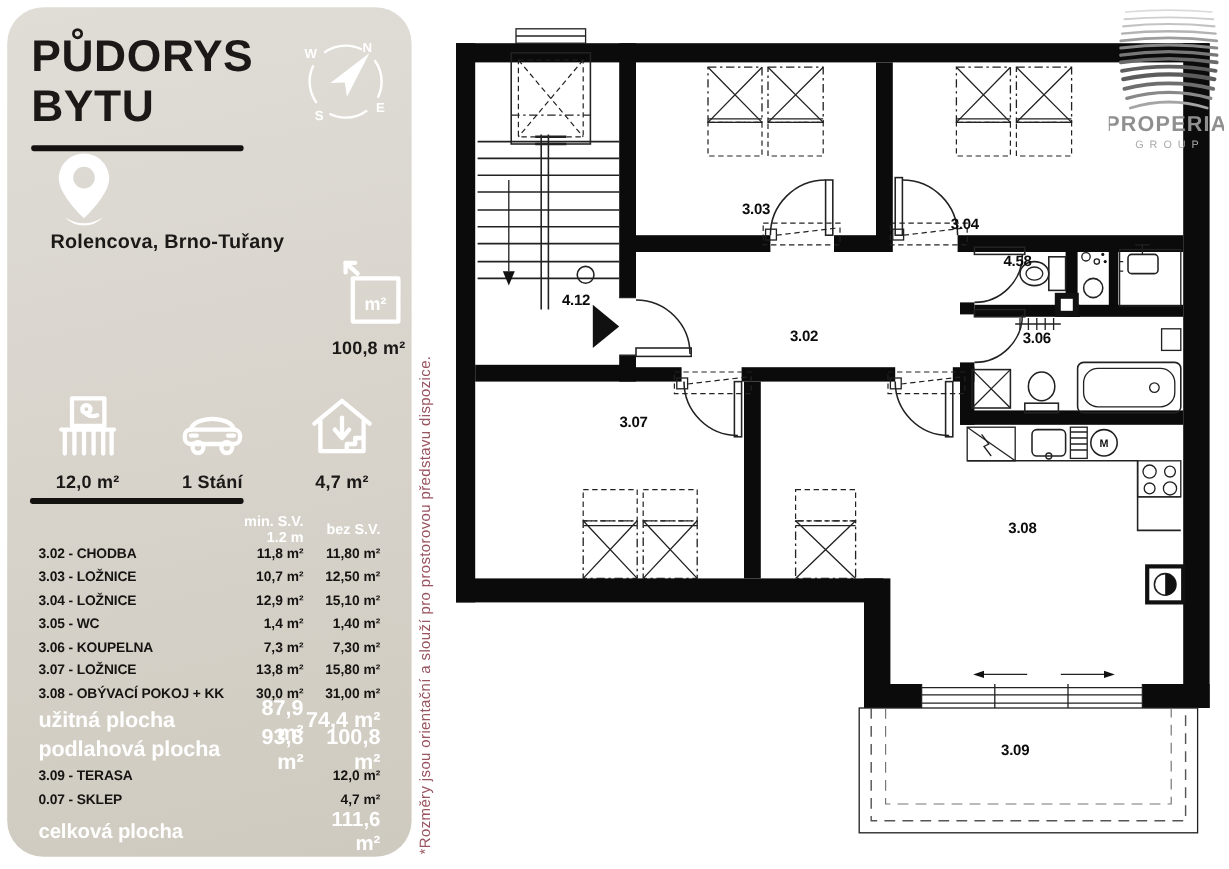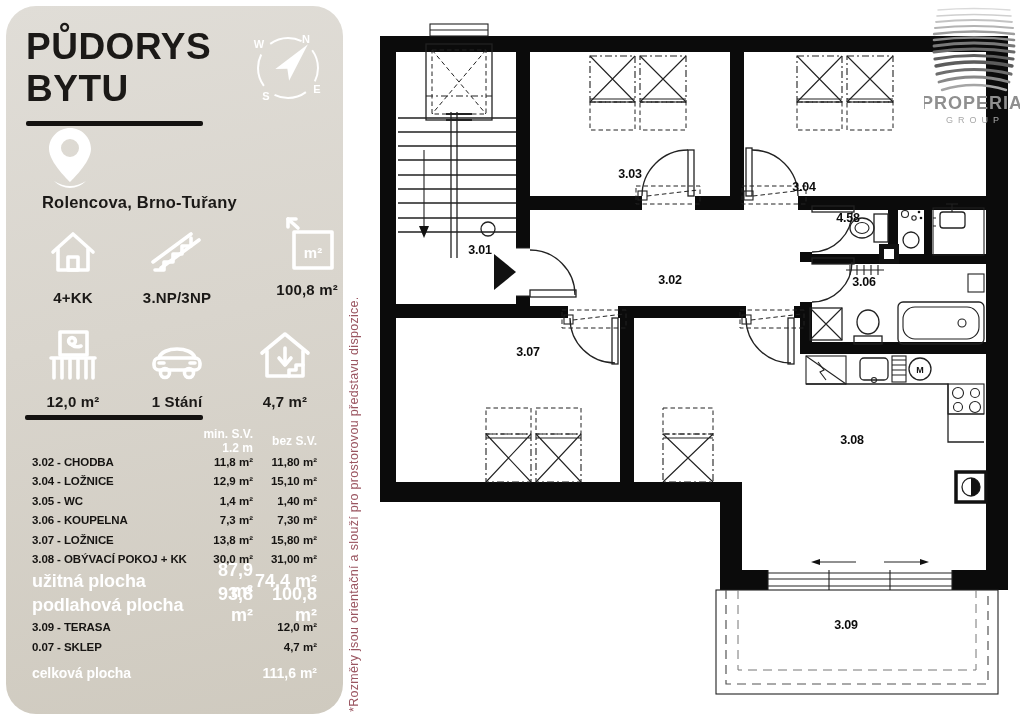--- a/index.html
+++ b/index.html
@@ -27,21 +27,21 @@
 
   
   .table{position:absolute;left:0;top:424px;width:337px;color:#161412;}
   .trow{display:flex;align-items:center;height:19.5px;padding:0 26px;font-size:11.5px;font-weight:700;}
   .trow .tn{flex:1;letter-spacing:-.1px;}
   .trow .tv1{width:62px;text-align:right;}
   .trow .tv2{width:64px;text-align:right;}
   .trow.header{height:22px;color:#fff;font-size:12px;}
   .trow.wrow{height:24px;color:#fff;font-size:18px;}
   .trow.xrow{height:20px;}
-  .trow.total{height:26px;margin-top:3px;color:#fff;font-size:14px;}
+  .trow.total{height:26px;margin-top:3px;color:#fff;font-size:17px;}
 
   
   .vnote{position:absolute;left:347px;top:0;height:712px;writing-mode:vertical-rl;
          transform:rotate(180deg);display:flex;align-items:center;
          font-size:12.5px;font-weight:500;color:#9a5560;letter-spacing:.3px;}
 
   
   .plan{position:absolute;left:0;top:0;}
   .w{fill:#0b0b0b;}
   .ln{stroke:#222;stroke-width:1.3;fill:none;}
@@ -83,36 +83,20 @@
       <text x="9" y="18" text-anchor="middle">W</text>
     </svg>
 
     <svg class="pin" width="48" height="64" viewBox="0 0 48 64">
       <path fill="#fff" fill-rule="evenodd" d="M24 2 C12.4 2 3 11.4 3 23 c0 13.5 21 33 21 33 s21 -19.5 21 -33 C45 11.4 35.6 2 24 2 Z
            M24 13 a9 9 0 1 1 0 18 a9 9 0 1 1 0 -18 Z"></path>
       <path fill="#fff" d="M8 55 q16 10 32 0 q-7 7 -16 7 q-9 0 -16 -7 Z"></path>
     </svg>
     <div class="loc">Rolencova, Brno-Tuřany</div>
 
-    <div class="statcell" style="left:14px;top:218px;">
-      <svg class="sicon" width="56" height="56" viewBox="0 0 56 56">
-        <path d="M8 28 L28 10 L48 28"></path>
-        <path d="M13 25 V46 H43 V25"></path>
-        <rect x="23" y="33" width="10" height="13"></rect>
-      </svg>
-      <div class="lab">4+KK</div>
-    </div>
-    <div class="statcell" style="left:118px;top:218px;">
-      <svg class="sicon" width="56" height="56" viewBox="0 0 56 56">
-        <path d="M6 46 h9 v-8 h9 v-8 h9 v-8 h9 v-8"></path>
-        <path d="M4 38 L42 10"></path>
-        <path d="M12 44 L50 16"></path>
-      </svg>
-      <div class="lab">3.NP/3NP</div>
-    </div>
     <div class="statcell" style="left:226px;top:210px;text-align:right;">
       <svg class="sicon" width="56" height="56" viewBox="0 0 56 56">
         <rect x="12" y="16" width="38" height="36"></rect>
         <path d="M16 12 L6 3"></path>
         <path d="M6 11 V3 H14"></path>
         <text x="31" y="42" text-anchor="middle">m²</text>
       </svg>
       <div class="lab">100,8 m²</div>
     </div>
 
@@ -153,20 +137,25 @@
       <div class="trow header">
         <span class="tn"></span>
         <span class="tv1">min. S.V. 1.2 m</span>
         <span class="tv2">bez S.V.</span>
       </div>
 
       <div class="trow">
         <span class="tn">3.02 - CHODBA</span>
         <span class="tv1">11,8 m²</span>
         <span class="tv2">11,80 m²</span>
+      </div>
+      <div class="trow">
+        <span class="tn">3.03 - LOŽNICE</span>
+        <span class="tv1">10,7 m²</span>
+        <span class="tv2">12,50 m²</span>
       </div>
       <div class="trow">
         <span class="tn">3.04 - LOŽNICE</span>
         <span class="tv1">12,9 m²</span>
         <span class="tv2">15,10 m²</span>
       </div>
       <div class="trow">
         <span class="tn">3.05 - WC</span>
         <span class="tv1">1,4 m²</span>
         <span class="tv2">1,40 m²</span>
@@ -395,21 +384,21 @@
       <path class="tn2" d="M856 562 H820"></path>
         <polygon class="blk" points="820,559 820,565 811,562"></polygon>
       <path class="tn2" d="M884 562 H920"></path>
         <polygon class="blk" points="920,559 920,565 929,562"></polygon>
       <rect class="tn2" x="716" y="590" width="282" height="104"></rect>
       <path d="M726 590 V684 H988 V590" fill="none" stroke="#555" stroke-width="1.2" stroke-dasharray="9 6"></path>
       <path d="M738 590 V670 H976 V590" fill="none" stroke="#777" stroke-width="1" stroke-dasharray="9 6"></path>
     </g>
   </svg>
 
-  <div class="rlabel" style="left:480px;top:250px;">3.01</div>
+  <div class="rlabel" style="left:480px;top:250px;">4.12</div>
   <div class="rlabel" style="left:670px;top:280px;">3.02</div>
   <div class="rlabel" style="left:615px;top:174px;margin-left:15px;">3.03</div>
   <div class="rlabel" style="left:804px;top:175px;margin-top:12px;">3.04</div>
   <div class="rlabel" style="left:848px;top:218px;">4.58</div>
   <div class="rlabel" style="left:864px;top:282px;">3.06</div>
   <div class="rlabel" style="left:528px;top:352px;">3.07</div>
   <div class="rlabel" style="left:852px;top:440px;">3.08</div>
   <div class="rlabel" style="left:846px;top:625px;">3.09</div>
 
   <svg class="logo" width="96" height="130" viewBox="0 0 96 130">

